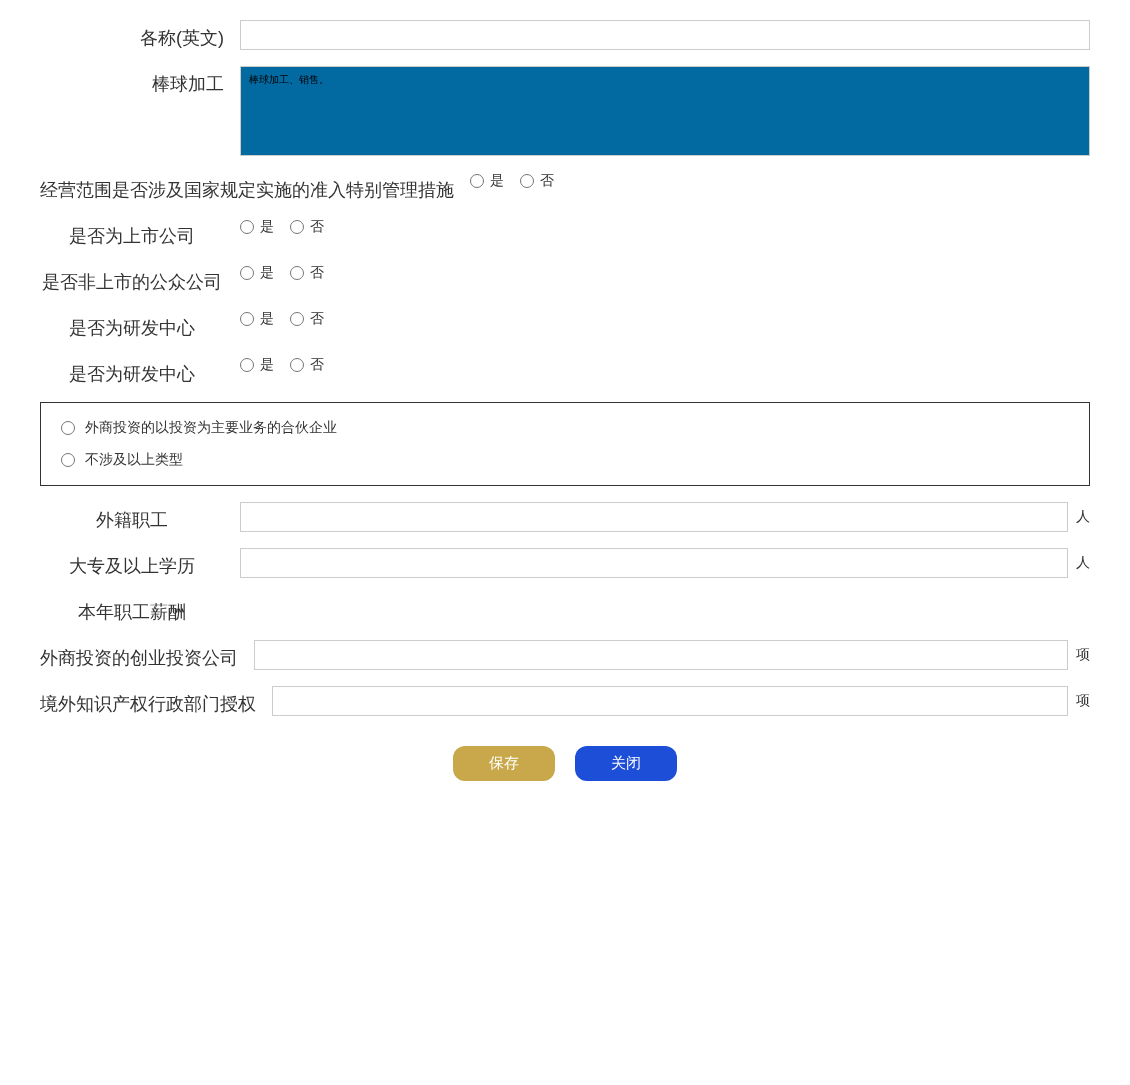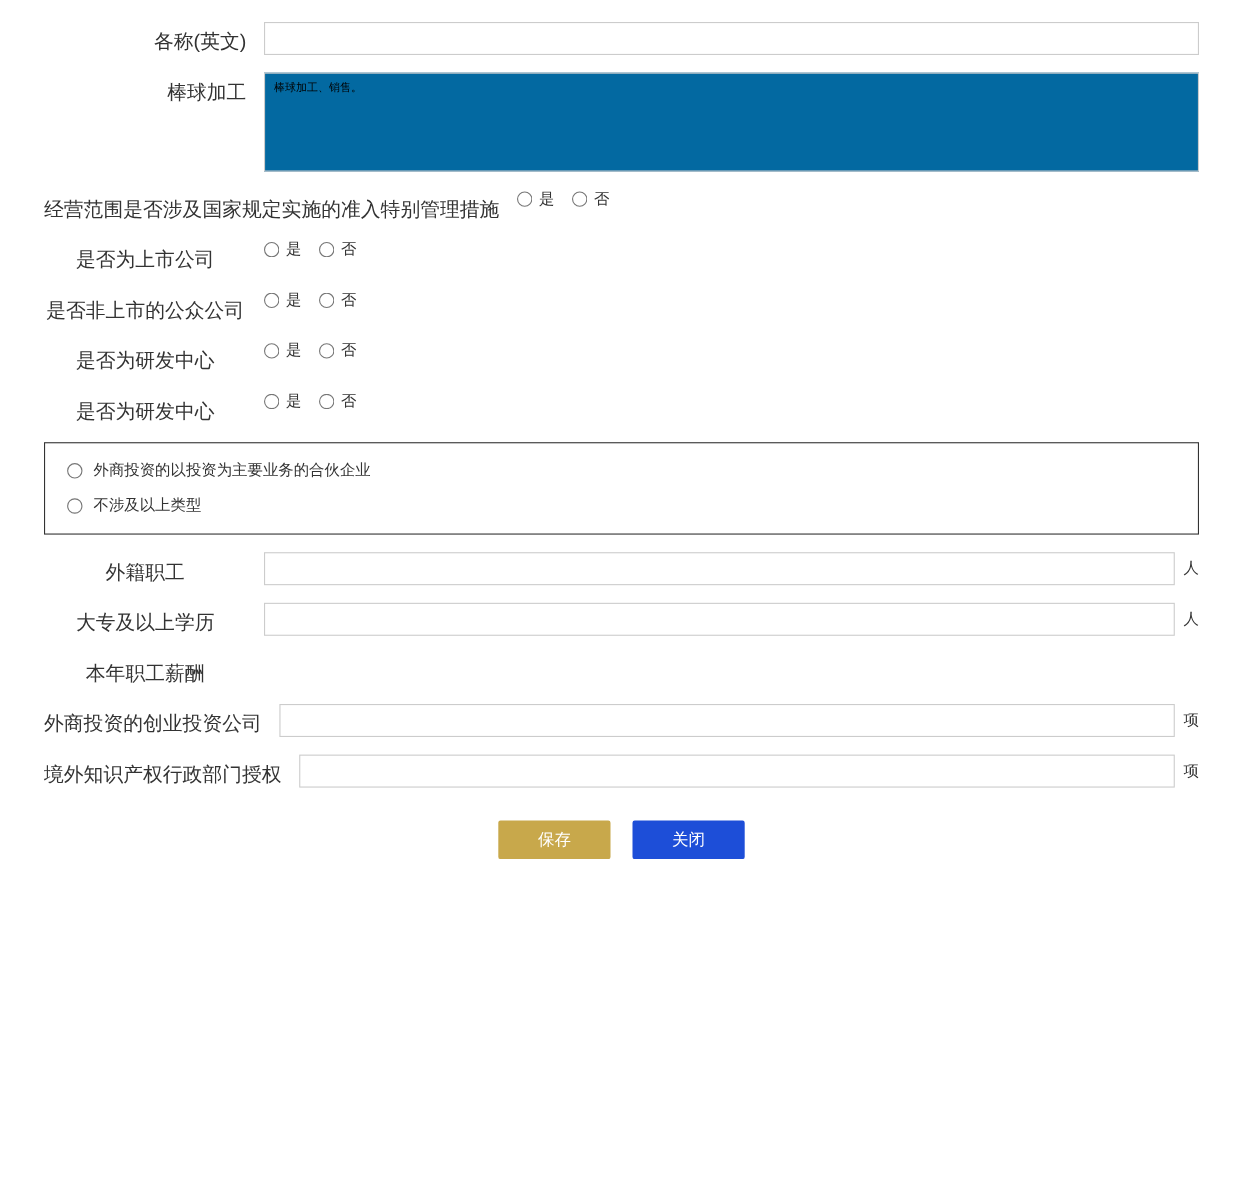--- a/index.html
+++ b/index.html
@@ -103,21 +103,21 @@
       display: flex;
       justify-content: center;
       gap: 20px;
       margin-top: 30px;
     }
     .btn {
       padding: 8px 36px;
       font-size: 15px;
       border: none;
       cursor: pointer;
-      border-radius: 2px;
+      border-radius: 12px;
       font-family: "Microsoft YaHei", sans-serif;
     }
     .btn-save {
       background: #c8a84b;
       color: #fff;
     }
     .btn-close {
       background: #1d4ed8;
       color: #fff;
     }

